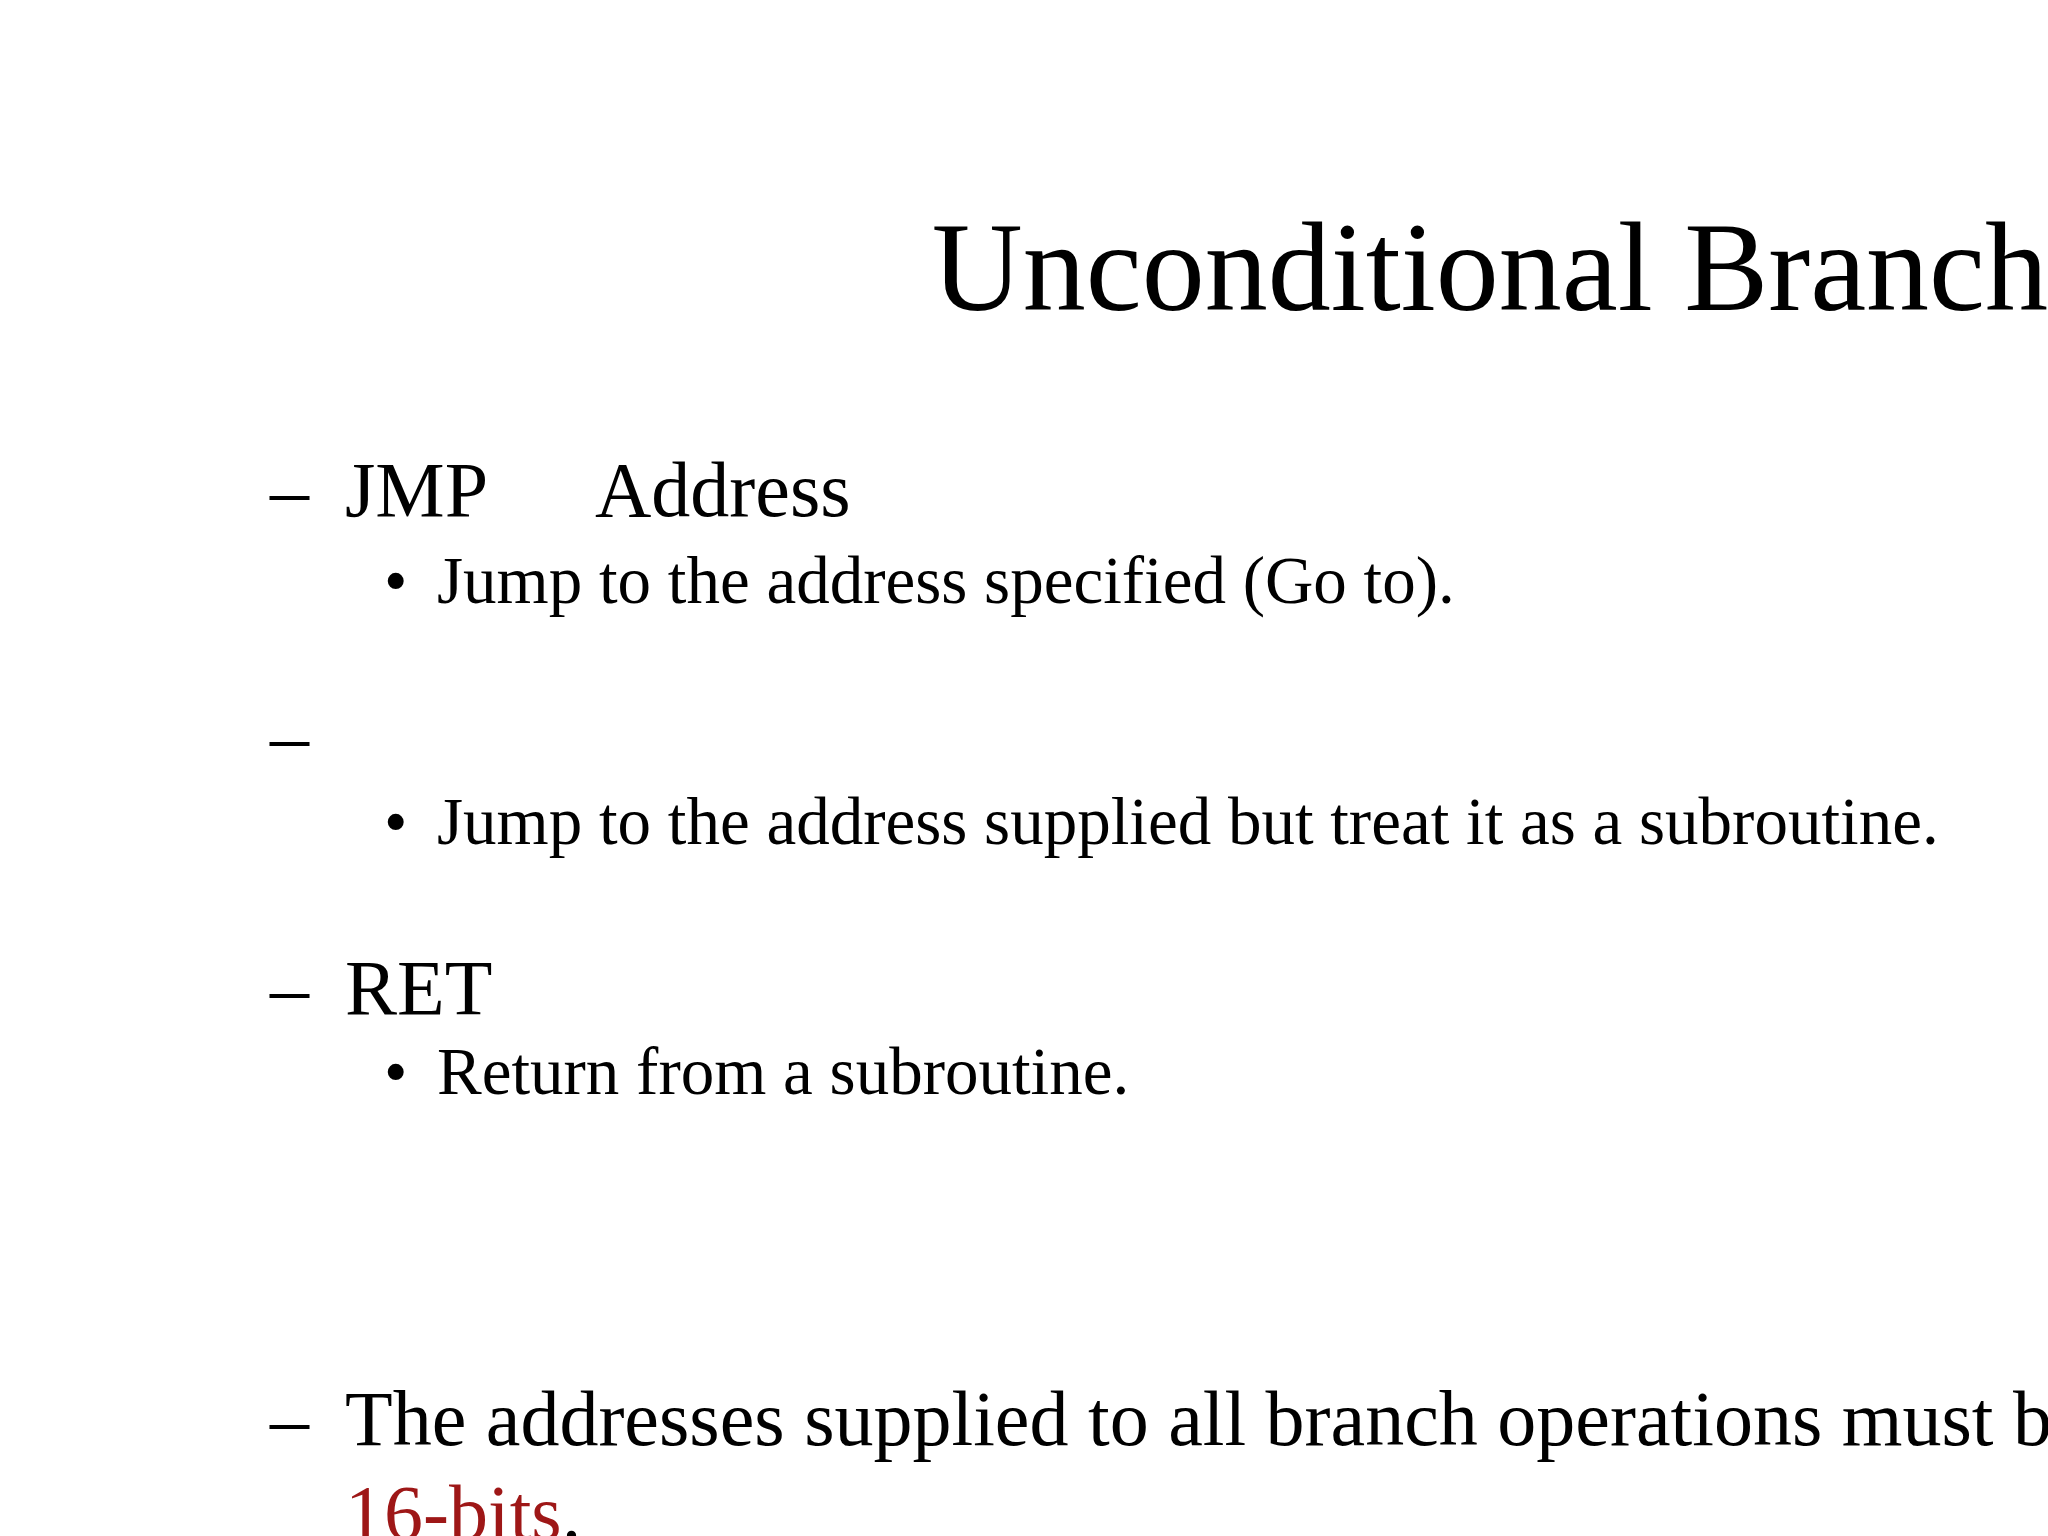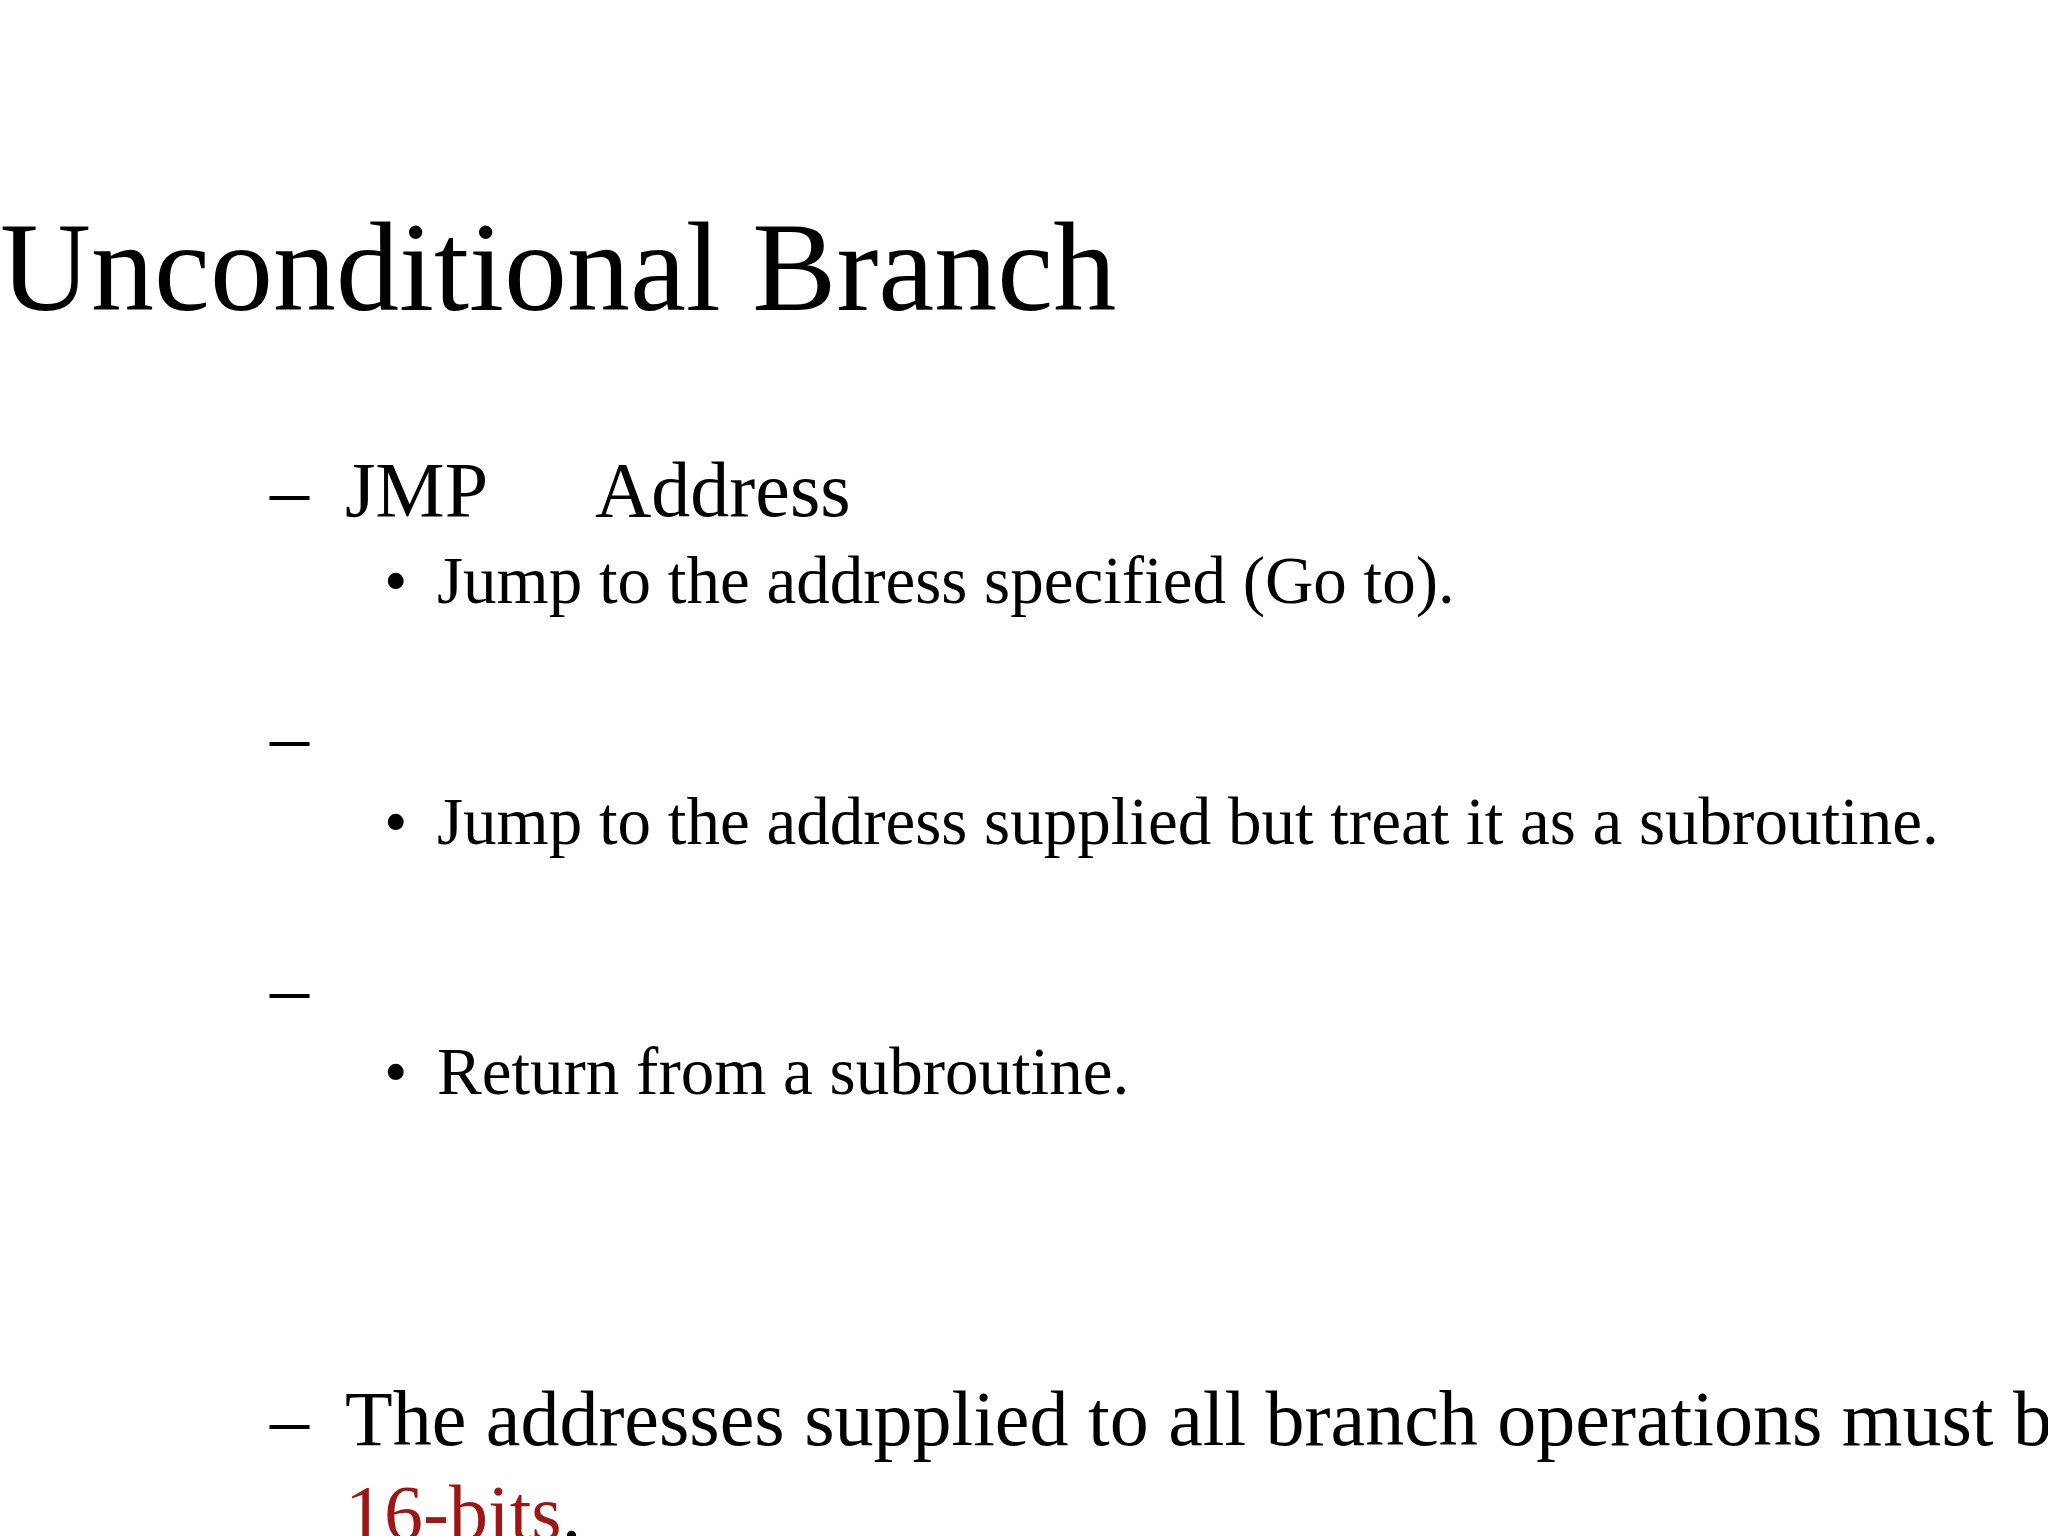--- a/index.html
+++ b/index.html
@@ -13,21 +13,21 @@
     background: #ffffff;
     color: #000000;
     font-family: "Liberation Serif", "DejaVu Serif", serif;
     overflow: hidden;
   }
   .slide-title {
     position: absolute;
     top: 192px;
     left: 0;
     width: 100%;
-    text-align: left;
+    text-align: right;
     font-size: 126px;
     line-height: 1.2;
     white-space: nowrap;
   }
   .item {
     position: absolute;
     display: flex;
     align-items: flex-start;
   }
   .item.level1 {
@@ -83,20 +83,21 @@
   <div class="item level1 item-call">
     <span class="marker">–</span>
   </div>
   <div class="item level2 sub-call">
     <span class="marker">•</span>
     <span class="text">Jump to the address supplied but treat it as a subroutine.</span>
   </div>
 
   <div class="item level1 item-ret">
     <span class="marker">–</span>
+    <span class="text"><span class="mnemonic">RET</span><span></span></span>
   </div>
   <div class="item level2 sub-ret">
     <span class="marker">•</span>
     <span class="text">Return from a subroutine.</span>
   </div>
 
   <div class="item level1 item-note">
     <span class="marker">–</span>
     <span class="text">
       <span class="note-line" style="display: block;">The addresses supplied to all branch operations must be</span>

